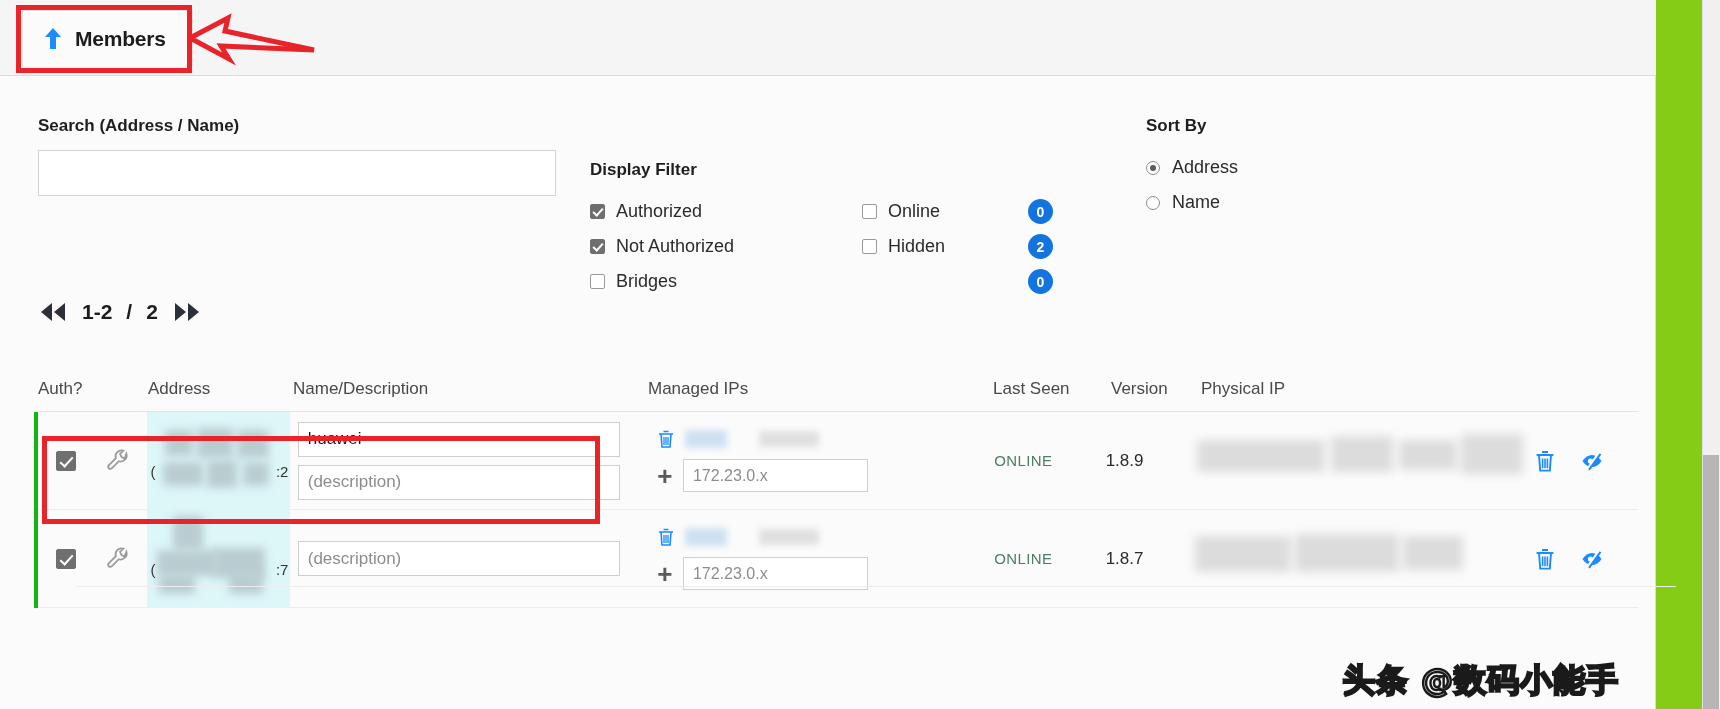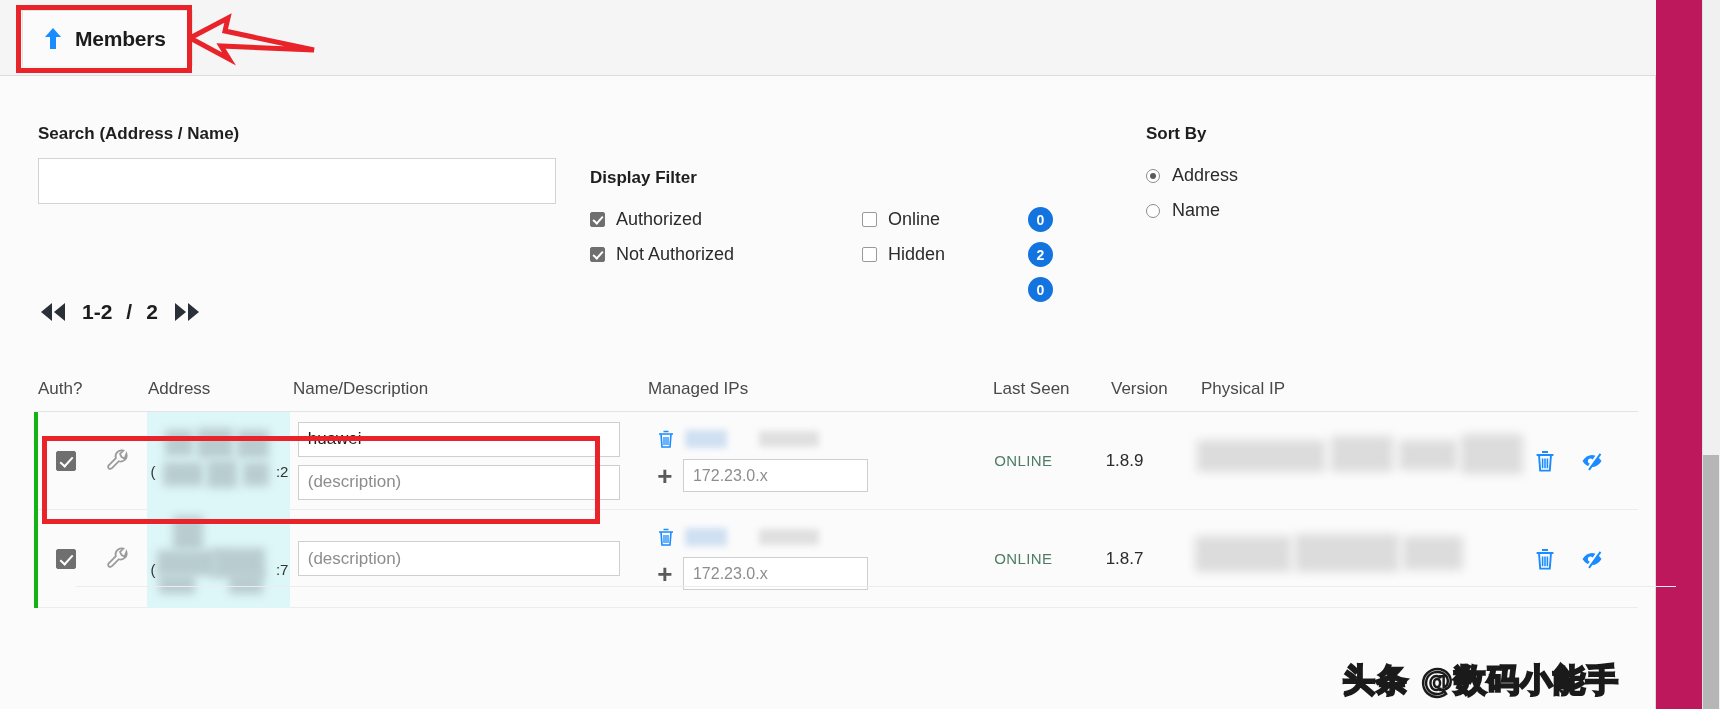--- a/index.html
+++ b/index.html
@@ -6,21 +6,21 @@
   html, body {
     margin: 0; padding: 0;
     width: 1720px; height: 709px;
     background: #e9e9e9;
     font-family: "Liberation Sans", sans-serif;
     overflow: hidden;
   }
   #root {
     position: relative;
     width: 1720px; height: 709px;
-    background: #be185d;
+    background: #84cc16;
     overflow: hidden;
   }
   
   .page {
     position: absolute;
     left: 0; top: 0;
     width: 1656px; height: 709px;
     background: #fbfbfb;
     border-right: 1px solid #dcdcdc;
   }
@@ -72,21 +72,21 @@
     border: 5px solid #e8232a;
     pointer-events: none;
   }
   .anno-arrow {
     position: absolute;
     left: 188px; top: 12px;
     width: 130px; height: 56px;
     pointer-events: none;
   }
   
-  .filters { position: absolute; left: 0; top: 76px; width: 1440px; height: 220px; }
+  .filters { position: absolute; left: 0; top: 68px; width: 1440px; height: 220px; }
   .col-search { position: absolute; left: 38px; top: 48px; width: 520px; }
   .col-display { position: absolute; left: 590px; top: 48px; width: 460px; margin-top: 44px; }
   .col-sort { position: absolute; left: 1146px; top: 48px; width: 260px; }
   .field-label {
     font-size: 17px; font-weight: bold; color: #1e1e1e;
     margin-bottom: 14px; display: block;
   }
   .search-input {
     width: 518px; height: 46px;
     border: 1px solid #d3d3d3;
@@ -337,20 +337,24 @@
         <span class="field-label">Display Filter</span>
         <div class="filter-grid" style="height:110px;">
           <div class="chk-col-a">
             <div class="chk-row">
               <span class="cbox checked"></span>
               <span class="chk-label">Authorized</span>
             </div>
             <div class="chk-row">
               <span class="cbox checked"></span>
               <span class="chk-label">Not Authorized</span>
+            </div>
+            <div class="chk-row">
+              <span class="cbox"></span>
+              <span class="chk-label">Bridges</span>
             </div>
           </div>
 
           <div class="chk-col-b">
             <div class="chk-row">
               <span class="cbox"></span>
               <span class="chk-label">Online</span>
             </div>
             <div class="chk-row">
               <span class="cbox"></span>

